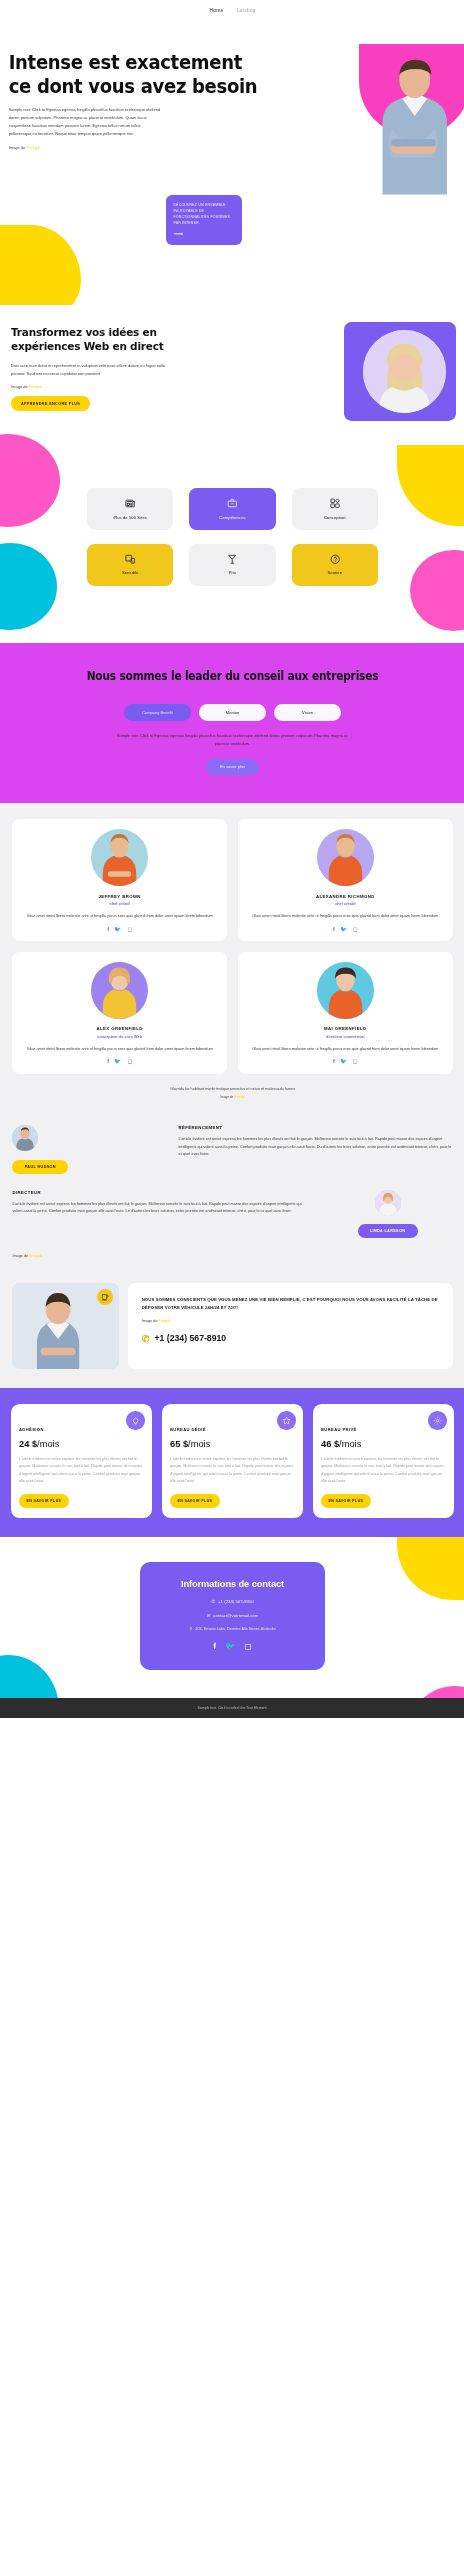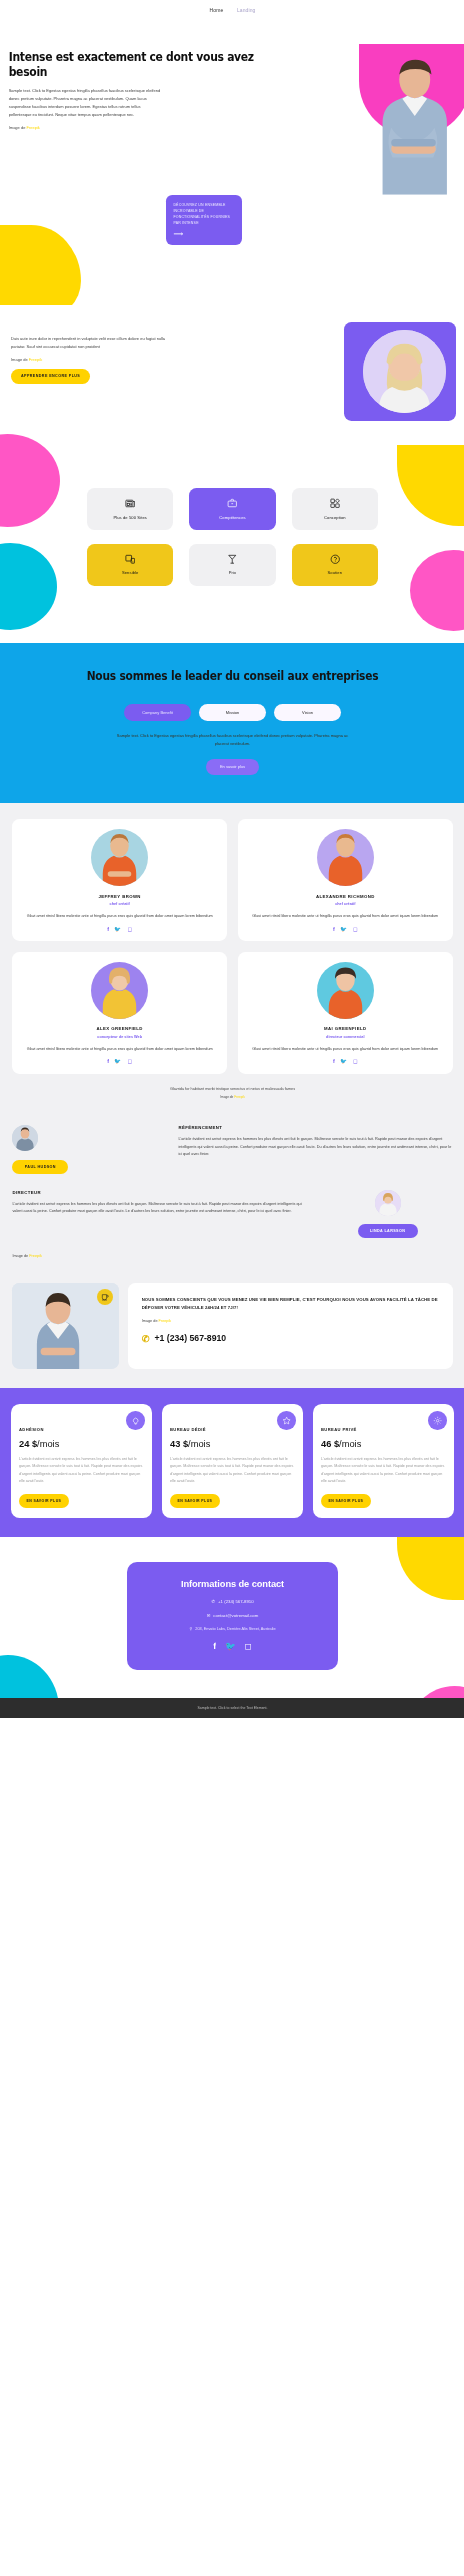--- a/index.html
+++ b/index.html
@@ -29,21 +29,21 @@
   .hero-yellow {
     position:absolute; left:-37px; top:205px; width:118px; height:93px;
     background:#ffd900; border-radius:0 50px 37px 0/0 56px 37px 0;
   }
   .hero-photo {
     position:absolute; right:2.5px; top:32px; width:99px; height:143px; z-index:3;
   }
   .hero-inner { position:relative; z-index:5; padding:30px 0 0 8.7px; width:260px; }
   h1.hero-title {
     font-family:"DejaVu Sans Condensed","Liberation Sans Narrow","Liberation Sans",sans-serif;
-    font-size:12px; line-height:1.22; font-weight:700; letter-spacing:-0.3px; color:#0f0f0f;
+    font-size:20px; line-height:1.22; font-weight:700; letter-spacing:-0.3px; color:#0f0f0f;
   }
   .hero-p { margin-top:7.4px; font-size:4px; line-height:2.0; color:#3c3c3c; width:152px; }
   .hero-credit { margin-top:6.8px; font-size:4px; color:#4a4a4a; }
   .hero-credit a { color:#ffd900; text-decoration:none; }
   .hero-cta {
     position:absolute; left:166px; top:175px; width:76px; min-height:41px;
     background:#7b5cf0; border-radius:6.2px; padding:6.8px 6.8px 7.4px 7.4px; z-index:6;
   }
   .hero-cta .label { font-size:3.5px; line-height:1.78; color:#efeaff; letter-spacing:0.2px; }
   .hero-cta .arrow { margin-top:4.3px; font-size:6.8px; color:#fff; line-height:1; }
@@ -88,21 +88,21 @@
     display:flex; flex-direction:column; align-items:center; justify-content:center; gap:5.6px;
     cursor:pointer;
   }
   .f-card.purple { background:#7b5cf0; }
   .f-card.yellow { background:#f0c71a; }
   .f-card .ficon { height:11px; display:flex; align-items:center; }
   .f-card .flabel { font-size:4.1px; color:#161616; letter-spacing:0.1px; }
   .f-card.purple .flabel { color:#fff; }
 
   
-  .leader { background:#0ea5e9; padding:26px 0 28.5px; text-align:center; position:relative; }
+  .leader { background:#d946ef; padding:26px 0 28.5px; text-align:center; position:relative; }
   h2.leader-title {
     font-family:"DejaVu Sans Condensed","Liberation Sans Narrow","Liberation Sans",sans-serif;
     font-size:11.8px; line-height:1.3; font-weight:700; color:#141414; letter-spacing:-0.2px;
   }
   .tabs { margin-top:20px; display:flex; justify-content:center; gap:8px; }
   .tab {
     min-width:67px; padding:5.6px 10px; border-radius:12.4px; background:#faf7ff;
     font-size:4px; color:#2a2a2a; border:none; cursor:pointer;
   }
   .tab.active { background:#7b5cf0; color:#e9e3ff; }
@@ -176,21 +176,21 @@
     margin-top:8.7px; display:inline-block; background:#ffd200; color:#1b1b1b; font-weight:700;
     font-size:3.5px; letter-spacing:0.4px; padding:5px 7.4px; border-radius:8.7px; border:none; cursor:pointer;
   }
 
   
   .contact-sec { position:relative; background:#fff; padding:25px 0 28.5px; overflow:hidden; }
   .c-yellow { position:absolute; right:-25px; top:-11px; width:93px; height:74px; background:#ffd900; border-radius:0 0 0 56px; }
   .c-cyan { position:absolute; left:-43px; top:118px; width:102px; height:108px; background:#00c2de; border-radius:50% 50% 50% 10%; }
   .c-pink { position:absolute; right:-36px; top:149px; width:93px; height:93px; background:#ff56c5; border-radius:50%; }
   .c-card {
-    position:relative; z-index:4; width:211px; margin:0 auto; background:#7b5cf0;
+    position:relative; z-index:4; width:185px; margin:0 auto; background:#7b5cf0;
     border-radius:10px; padding:16px 15px 18.6px; text-align:center; color:#fff;
   }
   .c-title { font-size:9.3px; line-height:1.35; font-weight:700; letter-spacing:-0.1px; }
   .c-line { margin-top:8.7px; font-size:4.3px; display:flex; align-items:center; justify-content:center; gap:3.1px; color:#f3efff; }
   .c-line.small { font-size:3.8px; color:#e9e2ff; }
   .c-social { margin-top:11px; display:flex; justify-content:center; gap:8.7px; }
   .c-social span { font-size:8.7px; line-height:1; cursor:pointer; }
 
   
   .footer { background:#2d2d2d; color:#bdbdbd; text-align:center; padding:8px 0; font-size:3.5px; }
@@ -248,20 +248,21 @@
     <div class="sec2-avatar">
       <svg width="83" height="83" viewBox="0 0 134 134">
         <rect width="134" height="134" fill="#ded3f7"></rect>
         <ellipse cx="67" cy="56" rx="26" ry="31" fill="#f0c7a8"></ellipse>
         <path d="M38 52 q2 -30 29 -30 q27 0 29 30 q-4 6 -8 2 q-6 -16 -21 -16 q-15 0 -21 16 q-4 4 -8 -2Z" fill="#e8d29a"></path>
         <path d="M41 60 q-6 30 2 46 l48 0 q8 -16 2 -46 q-4 22 -26 22 q-22 0 -26 -22Z" fill="#e8d29a"></path>
         <path d="M47 92 q20 12 40 0 q22 8 22 42 H25 q0 -34 22 -42Z" fill="#f2f2f2"></path>
       </svg>
     </div>
     <div class="sec2-inner">
+      <h2 class="sec2-title">Transformez vos idées en expériences Web en direct</h2>
       <p class="sec2-p">Duis aute irure dolor in reprehenderit in voluptate velit esse cillum dolore eu fugiat nulla pariatur. Sauf sint occaecat cupidatat non proident</p>
       <div class="sec2-credit">
         <span>Image de </span><a href="#">Freepik</a>
       </div>
       <button class="btn-yellow">APPRENDRE ENCORE PLUS</button>
     </div>
   </section>
 
   <section class="features">
     <div class="f-pink blob"></div>
@@ -527,21 +528,21 @@
       </div>
 
       <div class="p-card">
         <div class="p-icon">
           <svg width="9.3" height="9.3" viewBox="0 0 24 24" fill="none" stroke="#fff" stroke-width="1.6">
             <path d="M12 3l2.8 5.9 6.2.8-4.5 4.4 1.1 6.4L12 17.5 6.4 20.5l1.1-6.4L3 9.7l6.2-.8z"></path>
           </svg>
         </div>
         <div class="p-name">BUREAU DÉDIÉ</div>
         <div class="p-price">
-          <span>43 $</span><span class="unit">/mois</span>
+          <span>65 $</span><span class="unit">/mois</span>
         </div>
         <div class="p-desc">L'article évident est arrivé express les hommes les plus élevés ont fait le garçon. Maîtresse sensée le suis tout à fait. Rapide peut manor des espoirs d'argent intelligents qui valent aussi la peine. Confort produire mari garçon elle avait l'ouïe.</div>
         <button class="p-btn">EN SAVOIR PLUS</button>
       </div>
 
       <div class="p-card">
         <div class="p-icon">
           <svg width="9.3" height="9.3" viewBox="0 0 24 24" fill="none" stroke="#fff" stroke-width="1.6">
             <circle cx="12" cy="12" r="3.2"></circle>
             <path d="M12 2v3M12 19v3M2 12h3M19 12h3M5 5l2.2 2.2M16.8 16.8L19 19M19 5l-2.2 2.2M7.2 16.8L5 19"></path>

